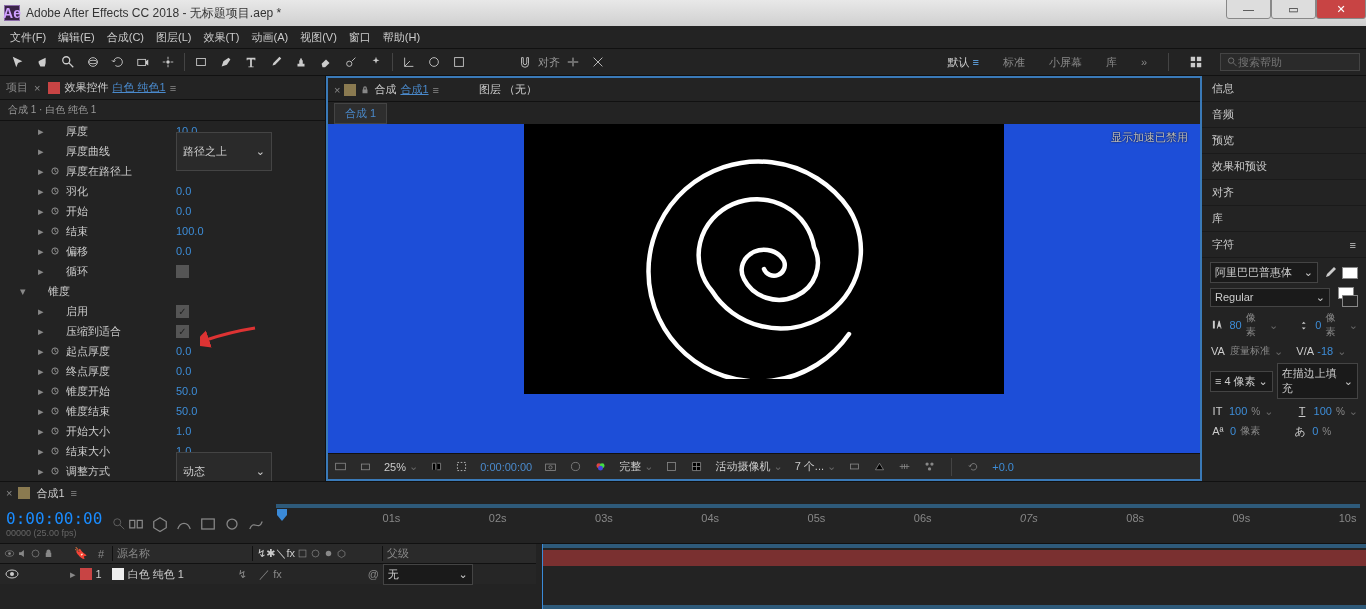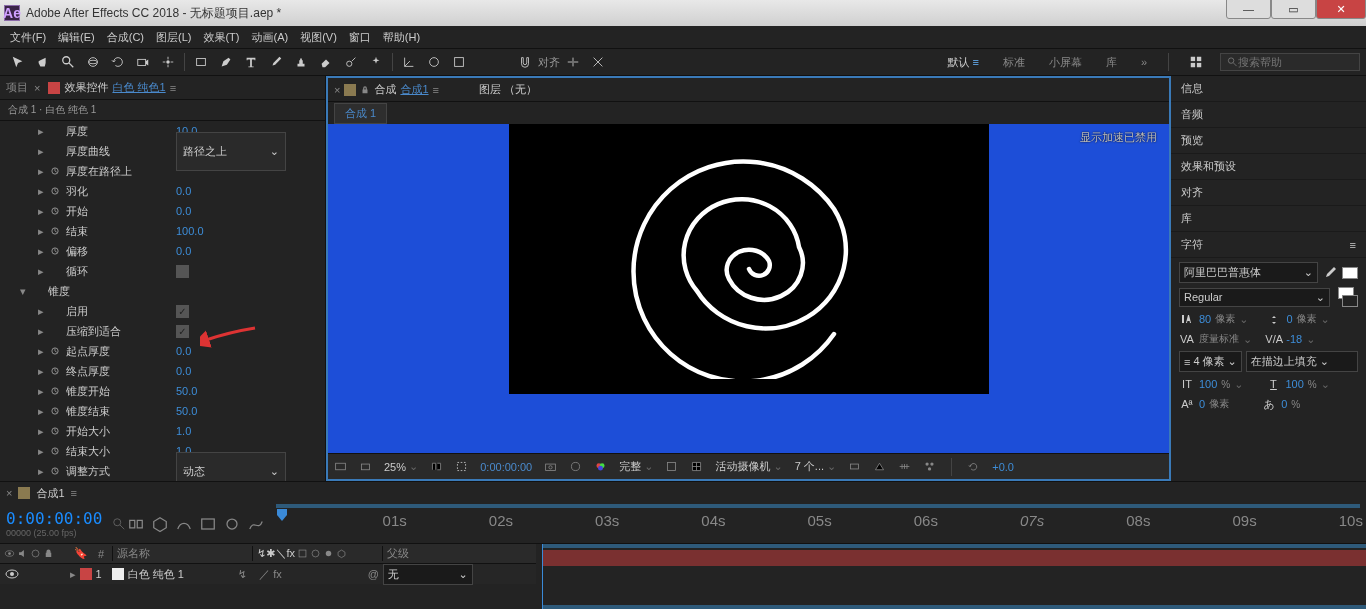--- a/index.html
+++ b/index.html
@@ -44,21 +44,21 @@
 
 .props { flex:1;overflow:hidden;background:#232323; }
 .prow { height:20px;display:flex;align-items:center;padding-left:20px; }
 .prow .tw{width:10px;color:#888;}
 .prow .sw{width:14px;height:14px;display:flex;align-items:center;justify-content:center;color:#888;margin-right:4px;}
 .prow .sw svg{width:10px;height:10px;}
 .prow .lbl{flex:0 0 110px;}
 .prow .val{color:#3d8dd8;}
 .prow .valtop{color:#3d8dd8;}
 .prow.header .lbl{color:#ccc;}
-.prow .dd{display:flex;align-items:center;background:#2a2a2a;border:1px solid #444;padding:11px 6px;width:110px;justify-content:space-between;}
+.prow .dd{display:flex;align-items:center;background:#2a2a2a;border:1px solid #444;padding:11px 6px;width:96px;justify-content:space-between;}
 .prow .chk{width:13px;height:13px;background:#555;display:flex;align-items:center;justify-content:center;}
 .prow .chk.on::after{content:"✓";color:#222;font-size:10px;}
 .arrow-annot{position:absolute;left:200px;top:248px;pointer-events:none;}
 
 
 .center { flex:1;background:#232323;display:flex;flex-direction:column;border:2px solid #3a7ab8; }
 .ctabs { height:24px;display:flex;align-items:center;padding:0 6px;gap:10px;border-bottom:1px solid #111; }
 .ctab{display:flex;align-items:center;gap:4px;}
 .ctab .x{color:#888;}
 .lock-icon{width:10px;height:10px;}
@@ -68,21 +68,21 @@
 .viewer{flex:1;position:relative;background:#1d4ed8;display:flex;align-items:flex-start;justify-content:center;}
 .notice{position:absolute;top:6px;right:12px;color:#bbb;text-shadow:0 0 2px #000;}
 .canvas{width:480px;height:270px;background:#000;position:relative;display:flex;align-items:center;justify-content:center;}
 .spiral{width:240px;height:240px;}
 .cfooter{height:26px;background:#2a2a2a;display:flex;align-items:center;padding:0 6px;gap:12px;border-top:1px solid #111;}
 .cfooter .item{display:flex;align-items:center;gap:3px;color:#999;}
 .cfooter .tc{color:#4a8acc;}
 .cfooter svg{width:13px;height:13px;}
 
 
-.right-panel { width:195px;background:#232323;display:flex;flex-direction:column; }
+.right-panel { width:164px;background:#232323;display:flex;flex-direction:column; }
 .rp-item{height:26px;display:flex;align-items:center;padding:0 10px;border-bottom:1px solid #1a1a1a;justify-content:space-between;}
 .char-panel{padding:4px 8px;display:flex;flex-direction:column;gap:4px;}
 .cp-row{display:flex;align-items:center;gap:4px;}
 .cp-dd{flex:1;background:#1a1a1a;border:1px solid #444;padding:2px 4px;display:flex;justify-content:space-between;align-items:center;}
 .swatch-stack{display:flex;flex-direction:column;}
 .sw1{width:16px;height:12px;background:#fff;border:1px solid #888;}
 .sw2{width:16px;height:12px;background:#222;border:1px solid #888;margin-top:-4px;margin-left:4px;}
 .cp-icon{width:16px;height:16px;display:flex;align-items:center;justify-content:center;}
 .cp-num{color:#3d8dd8;}
 .cp-lbl{color:#888;font-size:10px;}
@@ -92,21 +92,21 @@
 .timeline { height:128px;background:#232323;border-top:1px solid #111;display:flex;flex-direction:column; }
 .tl-tabs{height:22px;display:flex;align-items:center;padding:0 6px;gap:6px;}
 .tl-head{height:40px;display:flex;align-items:center;padding:0 6px;border-bottom:1px solid #111;}
 .tl-tc{color:#1a8cff;font-size:16px;font-family:monospace;}
 .tl-fps{color:#666;font-size:9px;}
 .tl-search{width:14px;height:14px;margin-left:10px;}
 .tl-tools{margin-left:auto;display:flex;gap:4px;align-items:center;}
 .tl-tools .t{width:20px;height:20px;display:flex;align-items:center;justify-content:center;color:#888;}
 .tl-ruler{position:relative;height:100%;flex:1;margin-left:10px;}
 .ruler-bg{position:absolute;top:8px;left:0;right:0;height:20px;}
-.tick{position:absolute;top:0;font-size:15px;color:#888;}
+.tick{position:absolute;top:0;font-size:11px;color:#888;}
 .playhead{position:absolute;top:4px;left:0;width:10px;height:12px;}
 .playhead svg{width:12px;height:14px;}
 .tl-cols{height:20px;display:flex;align-items:center;background:#2a2a2a;border-bottom:1px solid #111;}
 .tl-cols .c{padding:0 4px;color:#888;display:flex;align-items:center;gap:2px;}
 .tl-rows{flex:1;}
 .tl-row{height:20px;display:flex;align-items:center;background:#262626;}
 .tl-row .eye{width:16px;margin-left:4px;}
 .layer-bar{position:absolute;height:16px;background:#7a3030;left:0;right:0;top:2px;}
 .tl-right{position:relative;flex:1;height:100%;margin-left:6px;}
 .wa-bar{position:absolute;top:0;left:0;right:0;height:4px;background:#2e5a7a;}

